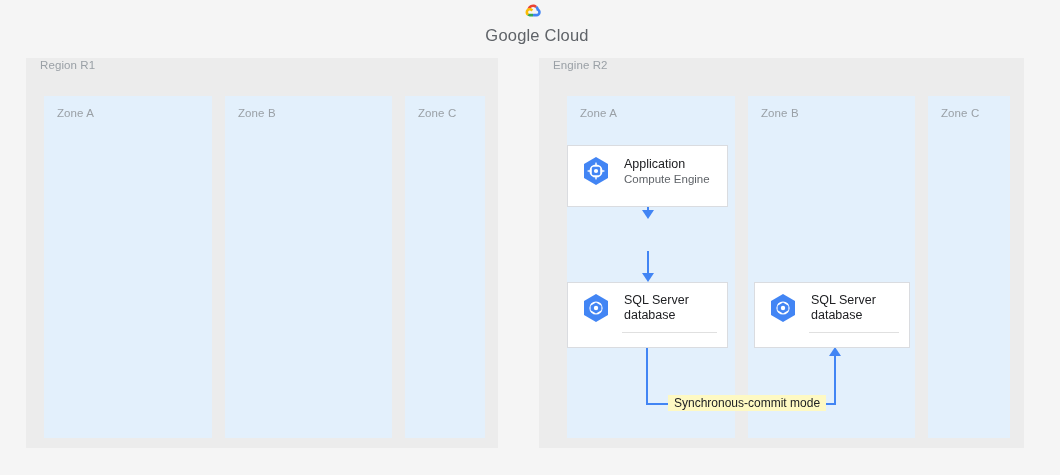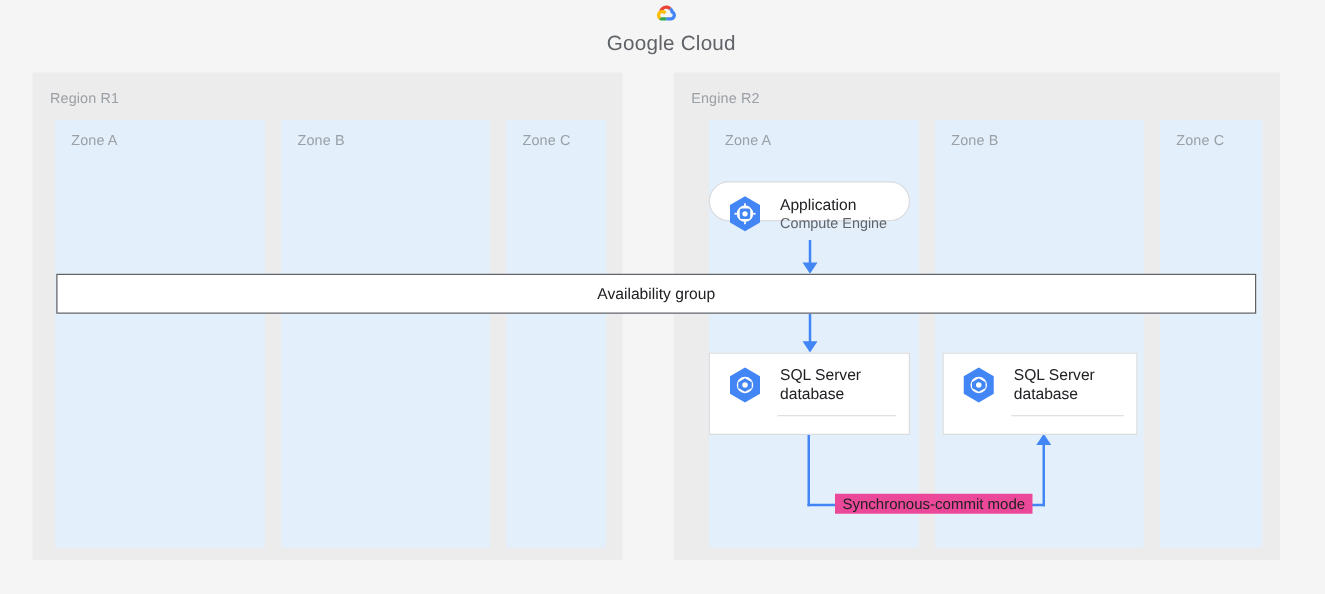--- a/index.html
+++ b/index.html
@@ -49,21 +49,21 @@
     height: 475px;
   }
 
   .region {
     position: absolute;
     background: #ececec;
   }
   .region-label {
     position: absolute;
     left: 14px;
-    top: 15px;
+    top: 1px;
     font-size: 11.5px;
     color: #9aa0a6;
     letter-spacing: .1px;
   }
 
   .zone {
     position: absolute;
     background: #e3f0fc;
     text-align: center;
   }
@@ -165,21 +165,21 @@
     border-left: 6px solid transparent;
     border-right: 6px solid transparent;
     border-bottom: 9px solid #4285f4;
     z-index: 5;
   }
 
   .edge-label {
     position: absolute;
     font-size: 12px;
     color: #202124;
-    background: #ec4899;
+    background: #fef9c3;
     padding: 1px 6px;
     white-space: nowrap;
     z-index: 6;
   }
 </style>
 </head>
 <body>
 
 <div class="header">
   <span class="gc-logo">
@@ -226,25 +226,22 @@
 
   <div class="conn conn-v" style="left:647px; top:251px; height:24px;"></div>
   <div class="arrow-down" style="left:642px; top:273px;"></div>
 
   <div class="conn conn-v" style="left:646px; top:348px; height:57px;"></div>
   <div class="conn conn-h" style="left:646px; top:403px; width:190px;"></div>
   <div class="conn conn-v" style="left:834px; top:355px; height:50px;"></div>
   <div class="arrow-up" style="left:829px; top:347px;"></div>
   <div class="edge-label" style="left:668px; top:395px;">Synchronous-commit mode</div>
 
-  <div class="avail-bar">
-    <span class="avail-bar-label">Availability group</span>
-  </div>
-
-  <div class="card" style="left:567px; top:145px; width:161px; height:32px;border-radius:16px;">
+
+  <div class="card" style="left:567px; top:145px; width:161px; height:62px;">
     <div class="card-main">
       <span class="card-icon">
         <svg viewBox="0 0 32 32" width="32" height="32" aria-hidden="true">
           <polygon points="16,2 28,9 28,23 16,30 4,23 4,9" fill="#4285f4"></polygon>
           <circle cx="16" cy="16" r="6.6" fill="#ffffff"></circle>
           <rect x="11.8" y="11.8" width="8.4" height="8.4" rx="1.6" fill="#4285f4"></rect>
           <circle cx="16" cy="16" r="2.1" fill="#ffffff"></circle>
           <rect x="15.3" y="7.6" width="1.4" height="3.1" fill="#ffffff"></rect>
           <rect x="15.3" y="21.3" width="1.4" height="3.1" fill="#ffffff"></rect>
           <rect x="7.6" y="15.3" width="3.1" height="1.4" fill="#ffffff"></rect>

